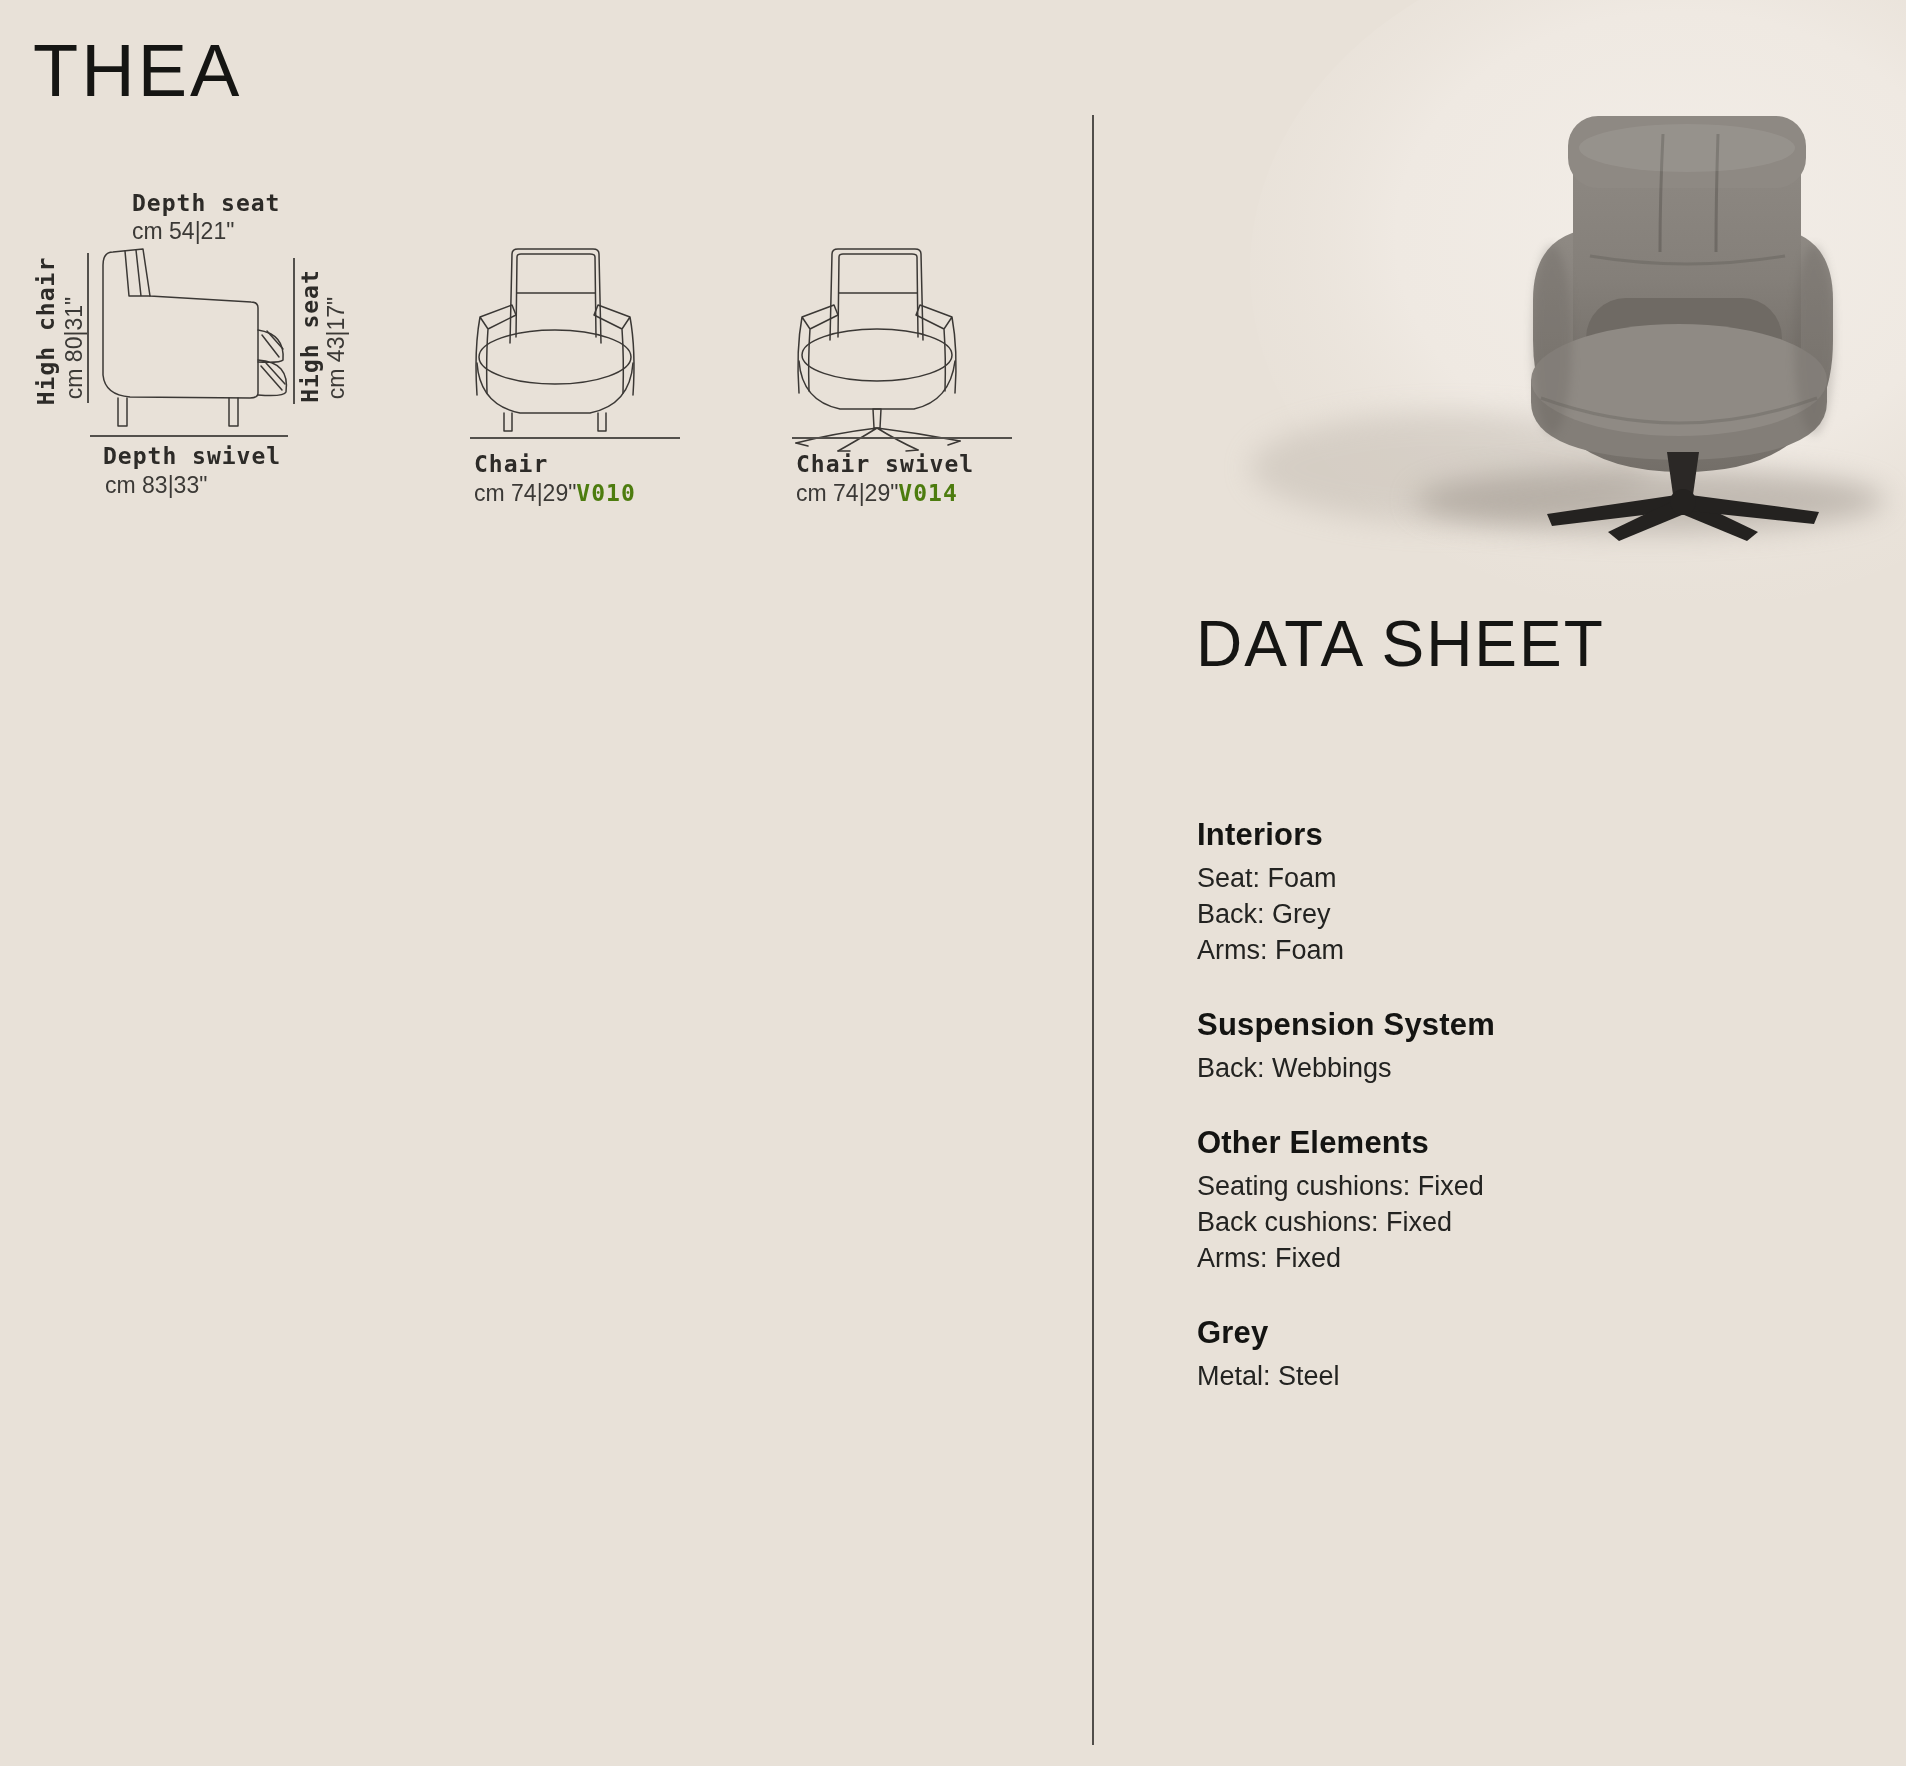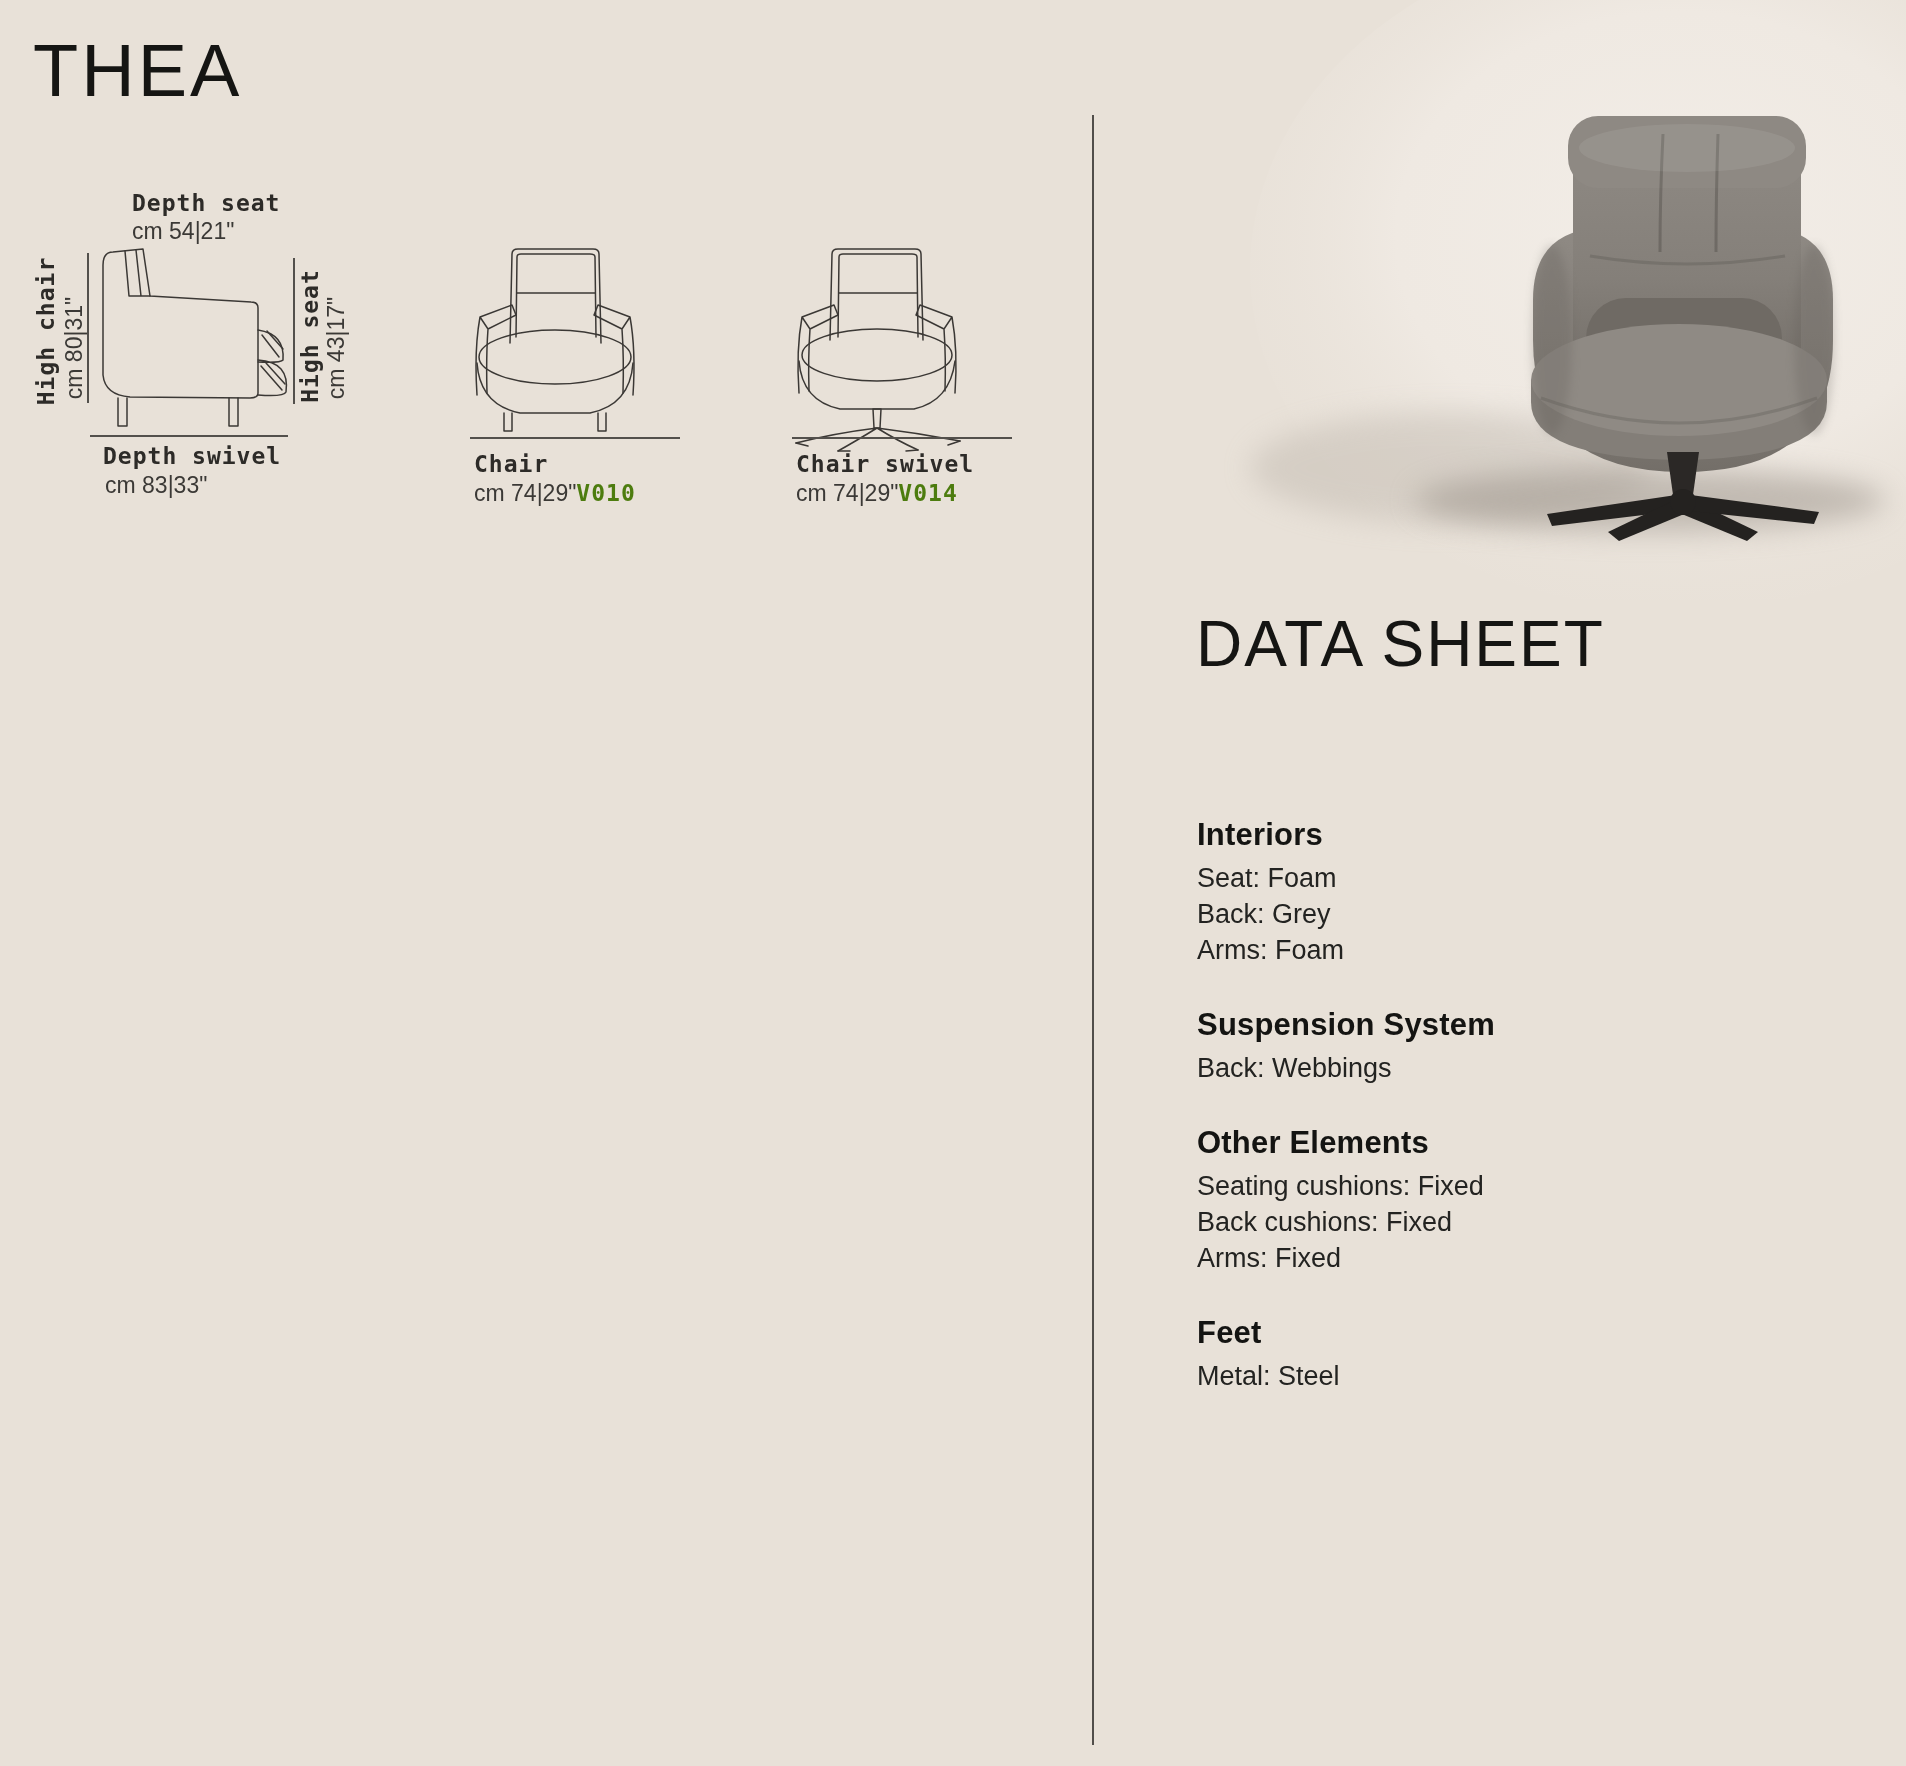--- a/index.html
+++ b/index.html
@@ -175,18 +175,18 @@
     </div>
 
     <div class="spec-section">
       <h3>Other Elements</h3>
       <p>Seating cushions: Fixed</p>
       <p>Back cushions: Fixed</p>
       <p>Arms: Fixed</p>
     </div>
 
     <div class="spec-section">
-      <h3>Feet</h3>
+      <h3>Grey</h3>
       <p>Metal: Steel</p>
     </div>
 
   </div>
 </div>
 
 </body></html>

